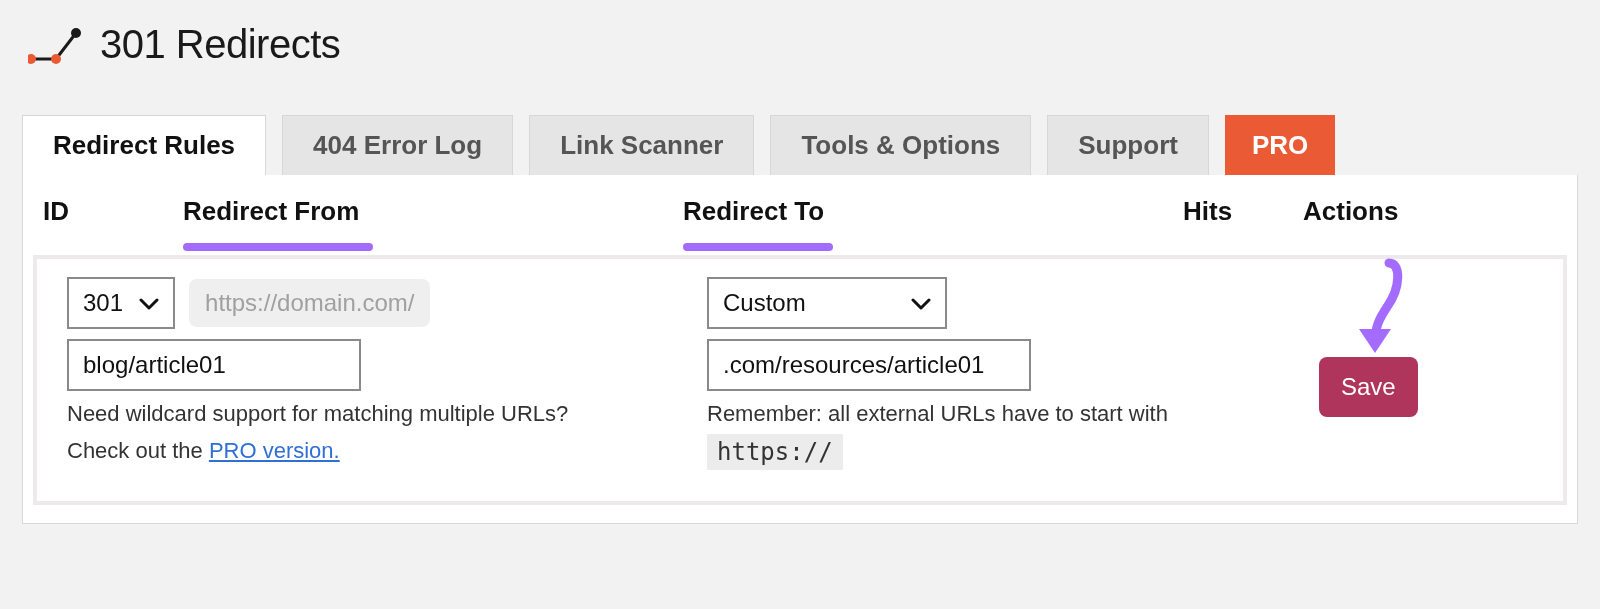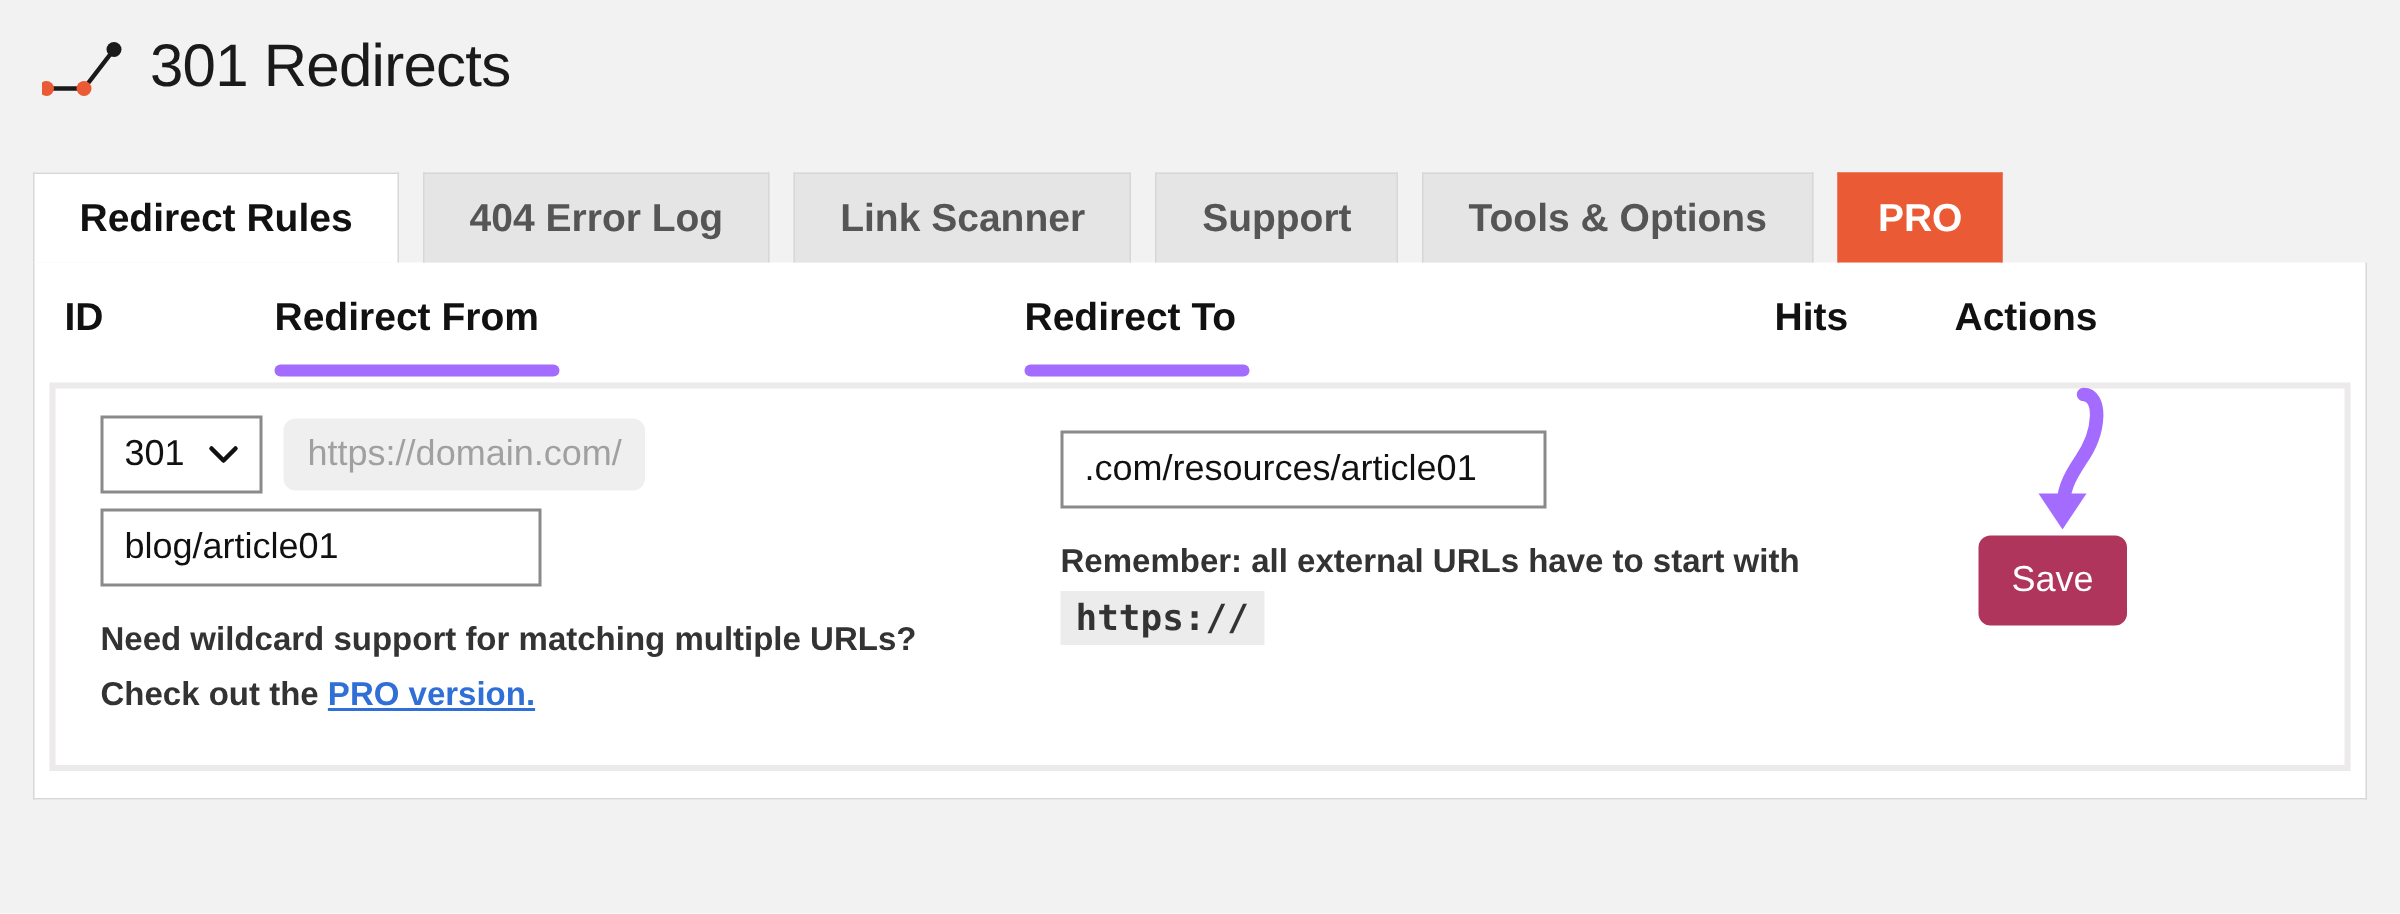--- a/index.html
+++ b/index.html
@@ -136,23 +136,22 @@
   .text-input {
     margin-top: 10px;
     width: 294px;
     height: 52px;
     line-height: 30px;
   }
 
   .hint {
     font-size: 22px;
     color: #333;
-    margin-top: 16px;
+    margin-top: 4px;
     line-height: 1.7;
-    font-weight: bold;
   }
   .hint a { color: #2f6fd6; text-decoration: underline; cursor: pointer; }
   .code-chip {
     font-family: "SFMono-Regular", Menlo, Consolas, monospace;
     background: #ececec;
     padding: 4px 10px;
     font-size: 24px;
   }
 
   
@@ -193,22 +192,22 @@
       <circle cx="48" cy="8" r="5" fill="#1a1a1a"></circle>
     </svg>
   </span>
   <h1 class="page-title">301 Redirects</h1>
 </div>
 
 <div class="tabs">
   <div class="tab active">Redirect Rules</div>
   <div class="tab">404 Error Log</div>
   <div class="tab">Link Scanner</div>
+  <div class="tab">Tools &amp; Options</div>
   <div class="tab">Support</div>
-  <div class="tab">Tools &amp; Options</div>
   <div class="tab pro">PRO</div>
 </div>
 
 <div class="panel">
 
   <div class="col-head-row">
     <div>ID</div>
     <div class="underline-accent">Redirect From</div>
     <div class="underline-accent short">Redirect To</div>
     <div>Hits</div>
@@ -230,20 +229,30 @@
         <div class="domain-pill">https://domain.com/</div>
       </div>
       <input class="text-input" type="text" value="blog/article01" style="">
       <div class="hint">
         <span>Need wildcard support for matching multiple URLs?</span><br>
         <span>Check out the </span><a>PRO version.</a>
       </div>
     </div>
 
     <div class="form-col">
+      <div class="line1">
+        <div class="select-box select-wide">
+          <span>Custom</span>
+          <span class="chev">
+            <svg viewBox="0 0 20 14">
+                <path d="M2 3 L10 11 L18 3" stroke="#111" stroke-width="3" fill="none" stroke-linecap="round" stroke-linejoin="round"></path>
+              </svg>
+          </span>
+        </div>
+      </div>
       <input class="text-input" type="text" style="width: 324px;" value=".com/resources/article01">
       <div class="hint">
         <span>Remember: all external URLs have to start with</span><br>
         <span class="code-chip">https://</span>
       </div>
     </div>
 
     <div class="actions-col">
       <svg class="arrow-svg" viewBox="0 0 70 110">
         <path d="M50 6 C62 6 62 30 48 50 C40 62 36 70 36 86" stroke="#a46bff" stroke-width="9" fill="none" stroke-linecap="round"></path>

